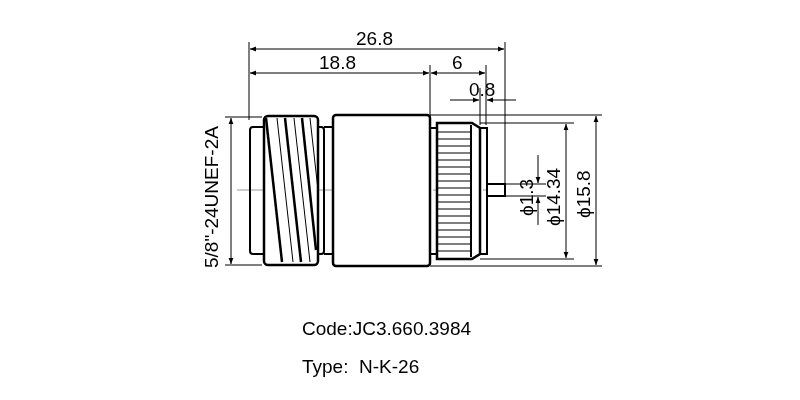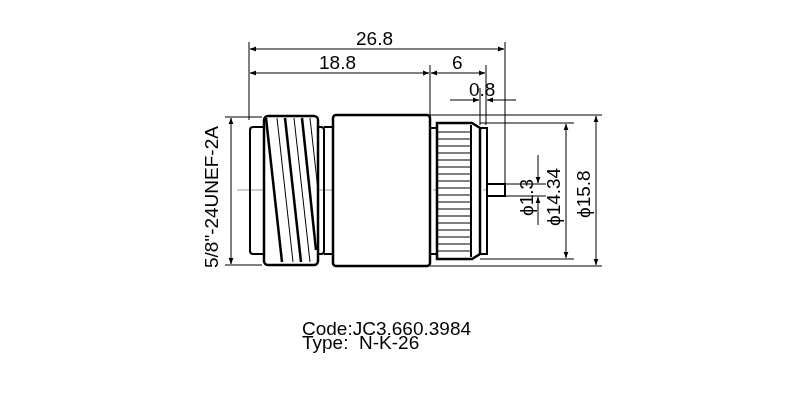--- a/index.html
+++ b/index.html
@@ -103,13 +103,13 @@
     <line x1="505" y1="196" x2="546" y2="196"></line>
     <line x1="538" y1="155" x2="538" y2="183" marker-end="url(#arr)"></line>
     <line x1="538" y1="225" x2="538" y2="197" marker-end="url(#arr)"></line>
   </g>
   <text class="dim" transform="translate(533,216) rotate(-90)">ϕ1.3</text>
   <text class="dim" transform="translate(560,226) rotate(-90)">ϕ14.34</text>
   <text class="dim" transform="translate(590,218) rotate(-90)">ϕ15.8</text>
 </svg>
 
 <div class="caption" style="top:318px;"><span>Code:</span><span>JC3.660.3984</span></div>
-<div class="caption" style="top:332px;"><span>Type:  </span><span>N-K-26</span></div>
+<div class="caption" style="top:356px;"><span>Type:  </span><span>N-K-26</span></div>
 
 </body></html>

